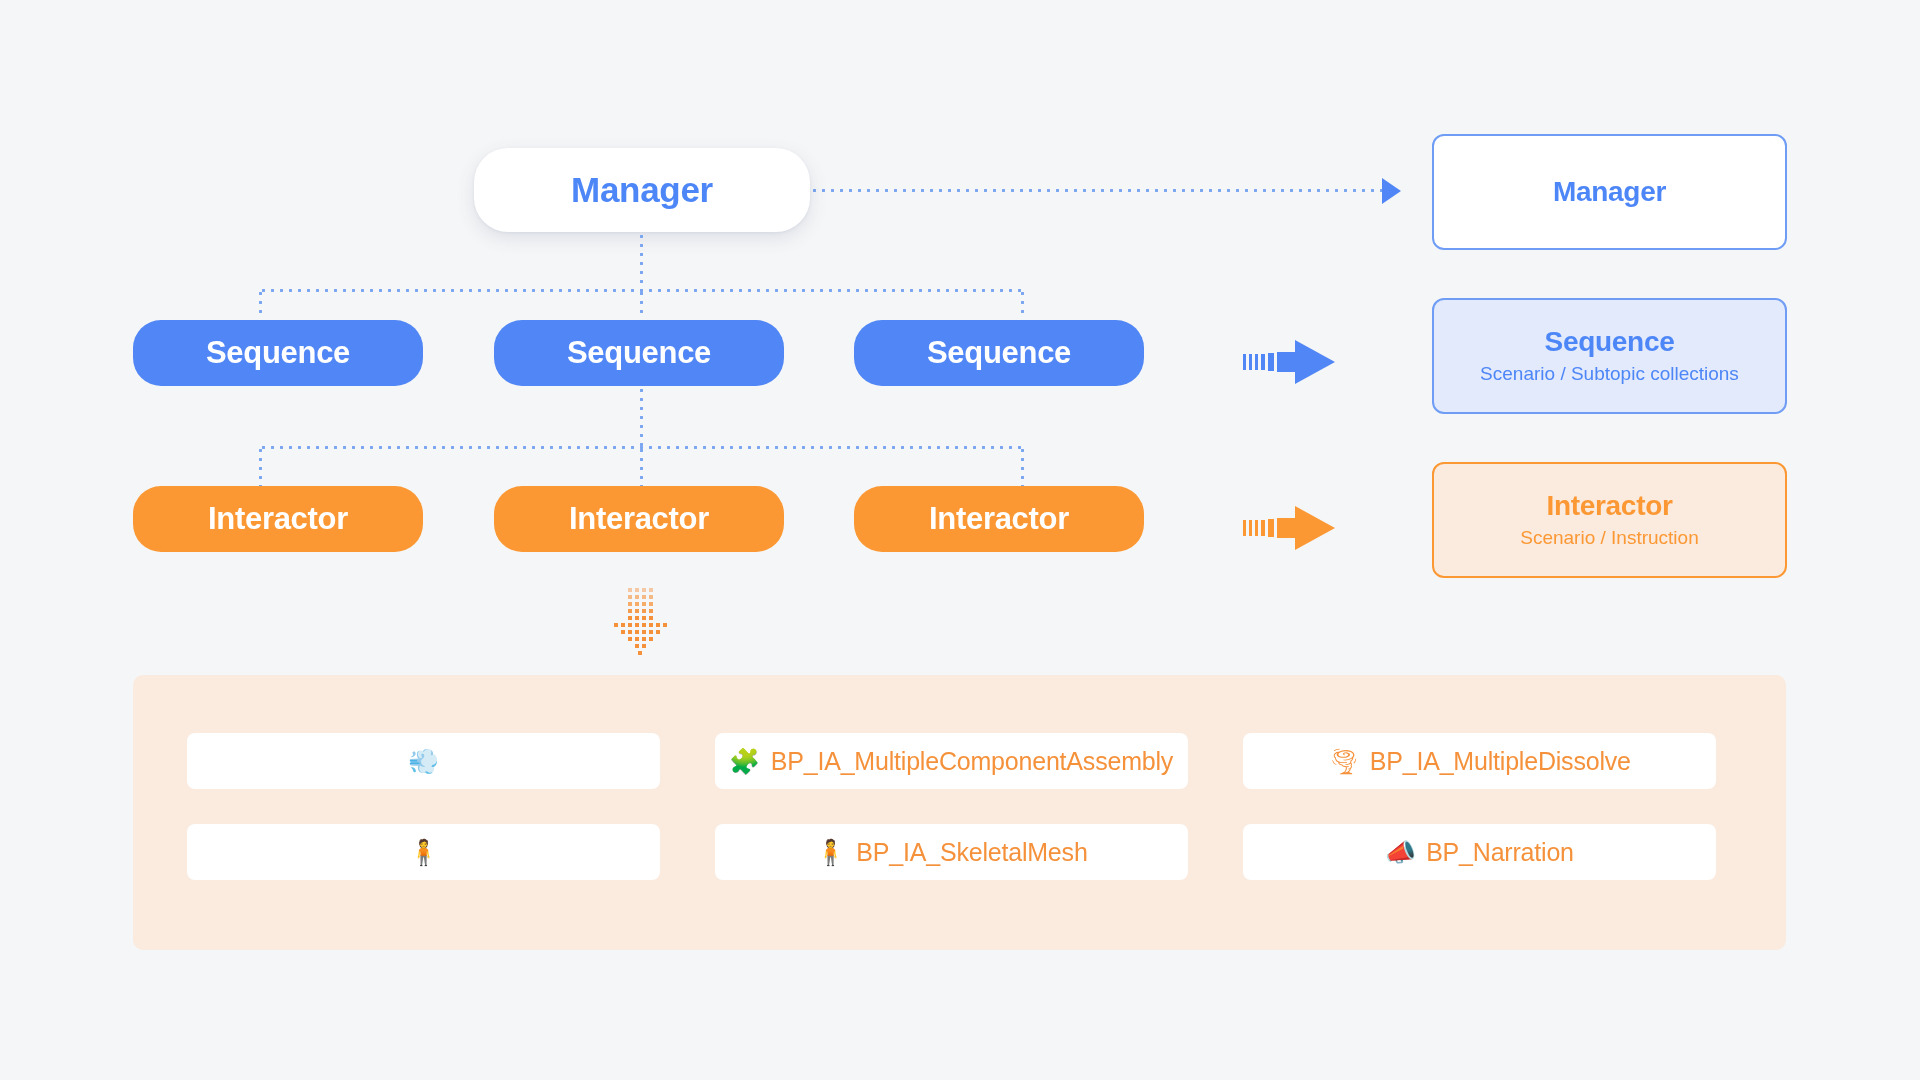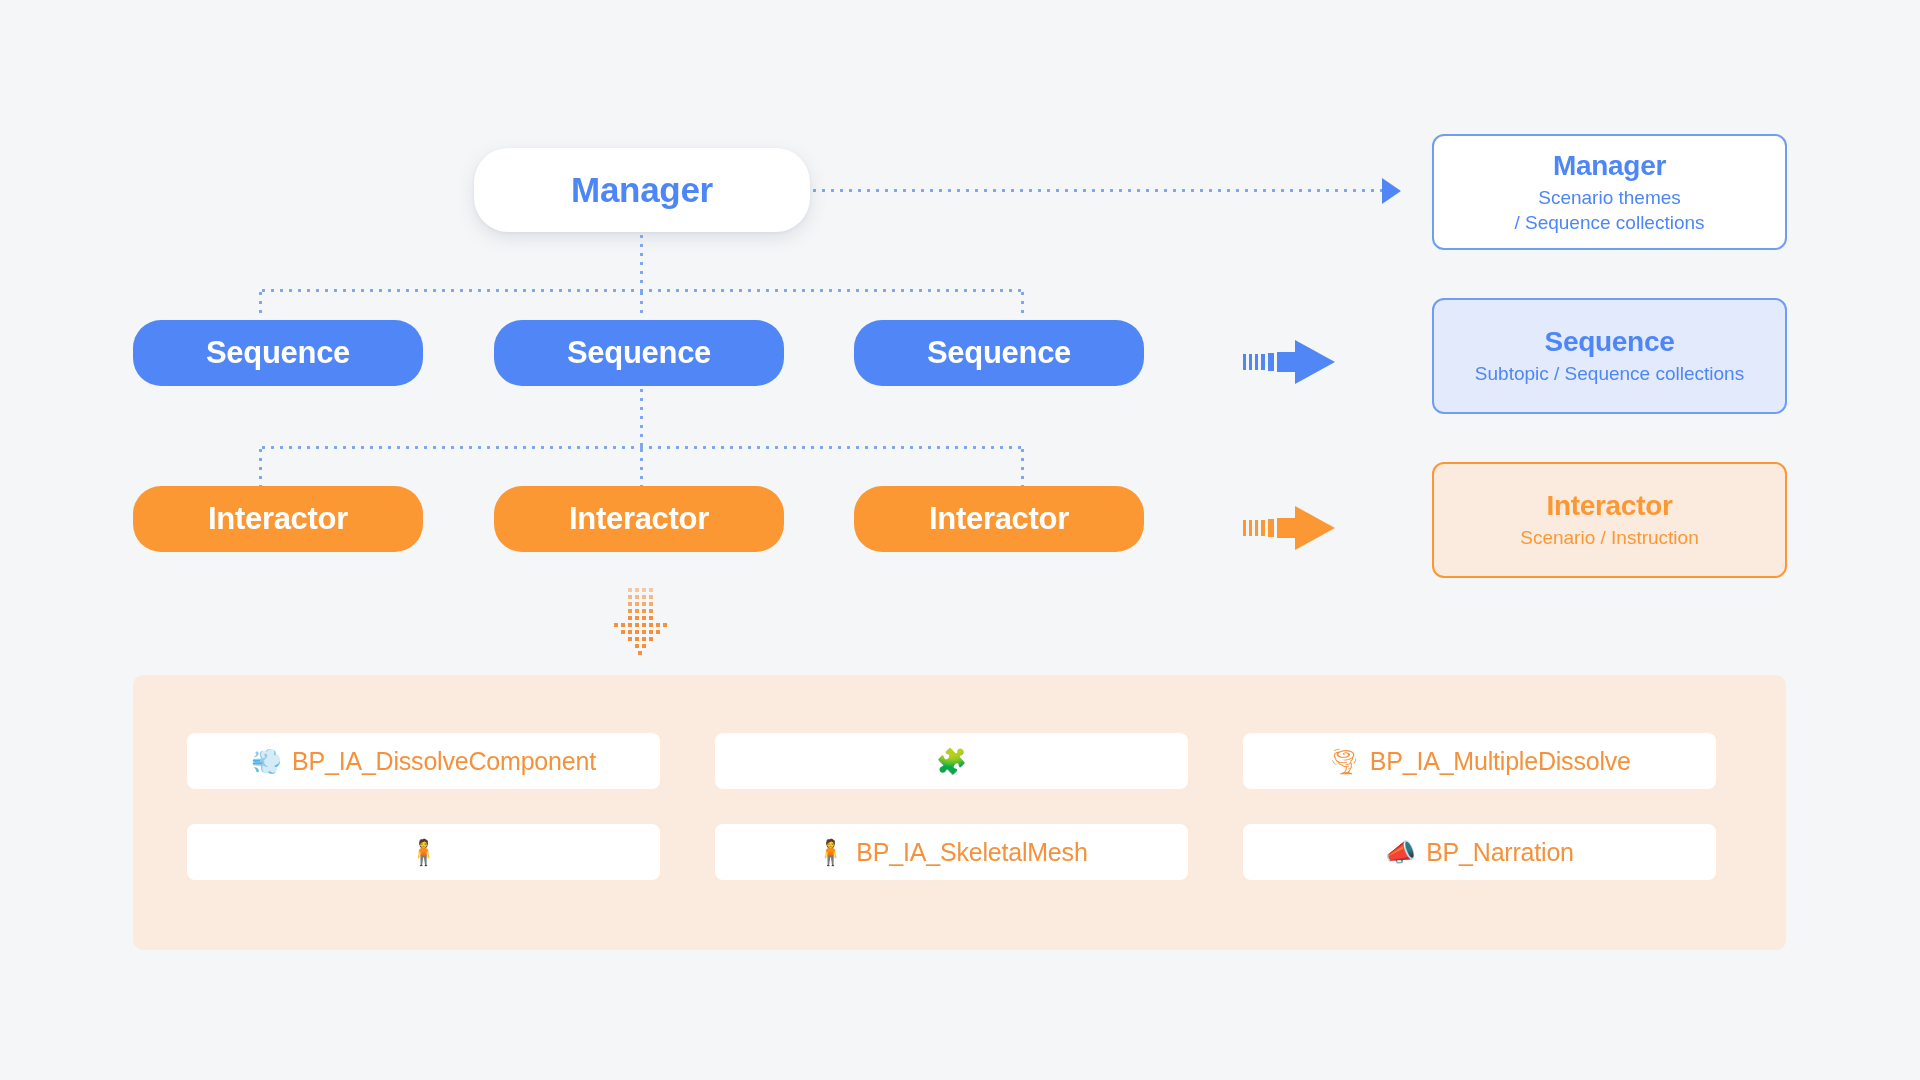--- a/index.html
+++ b/index.html
@@ -226,27 +226,25 @@
         <rect x="18" y="17" width="4" height="16"></rect>
         <rect x="25" y="16" width="6" height="18"></rect>
         <rect x="34" y="15" width="22" height="20"></rect>
         <polygon points="52,3 52,47 92,25"></polygon>
       </g>
     </svg>
   </div>
 
   <div class="legend-card legend-manager" style="left:1432px; top:134px; width:355px; height:116px;">
     <div class="l-title">Manager</div>
-    <div class="l-sub">Scenario themes
-/ Sequence collections</div>
   </div>
 
   <div class="legend-card legend-sequence" style="left:1432px; top:298px; width:355px; height:116px;">
     <div class="l-title">Sequence</div>
-    <div class="l-sub">Subtopic / Sequence collections</div>
+    <div class="l-sub">Scenario / Subtopic collections</div>
   </div>
 
   <div class="legend-card legend-interactor" style="left:1432px; top:462px; width:355px; height:116px;">
     <div class="l-title">Interactor</div>
     <div class="l-sub">Scenario / Instruction</div>
   </div>
 
   <div class="pixel-arrow" style="left:608px; top:586px; width:64px; height:72px;">
     <svg width="64" height="72" viewBox="0 0 64 72">
       <g fill="#f5913a">
@@ -303,25 +301,25 @@
         <rect x="30" y="65" width="4" height="4"></rect>
       </g>
     </svg>
   </div>
 
   <div class="bottom-panel" style="left:133px; top:675px; width:1653px; height:275px;">
   </div>
 
   <div class="bp-item" style="left:187px; top:733px; width:473px; height:56px;">
     <span class="bp-emoji">💨</span>
-    <span>BP_IA_DissolveComponent</span>
   </div>
 
   <div class="bp-item" style="left:715px; top:733px; width:473px; height:56px;">
     <span class="bp-emoji">🧩</span>
+    <span>BP_IA_MultipleComponentAssembly</span>
   </div>
 
   <div class="bp-item" style="left:1243px; top:733px; width:473px; height:56px;">
     <span class="bp-emoji">🌪</span>
     <span>BP_IA_MultipleDissolve</span>
   </div>
 
   <div class="bp-item" style="left:187px; top:824px; width:473px; height:56px;">
     <span class="bp-emoji">🧍</span>
   </div>

